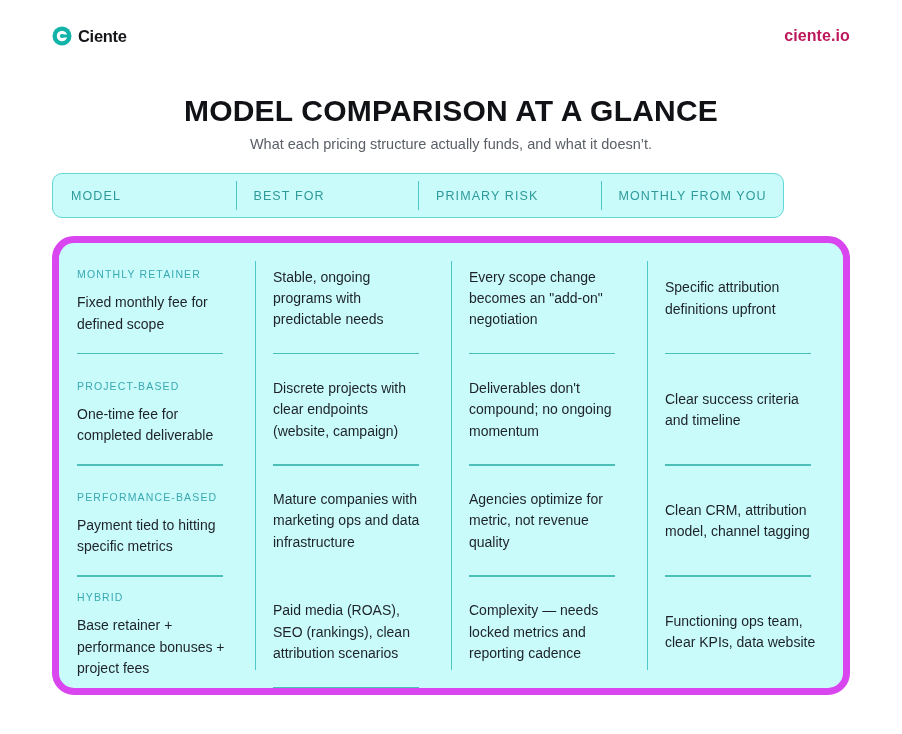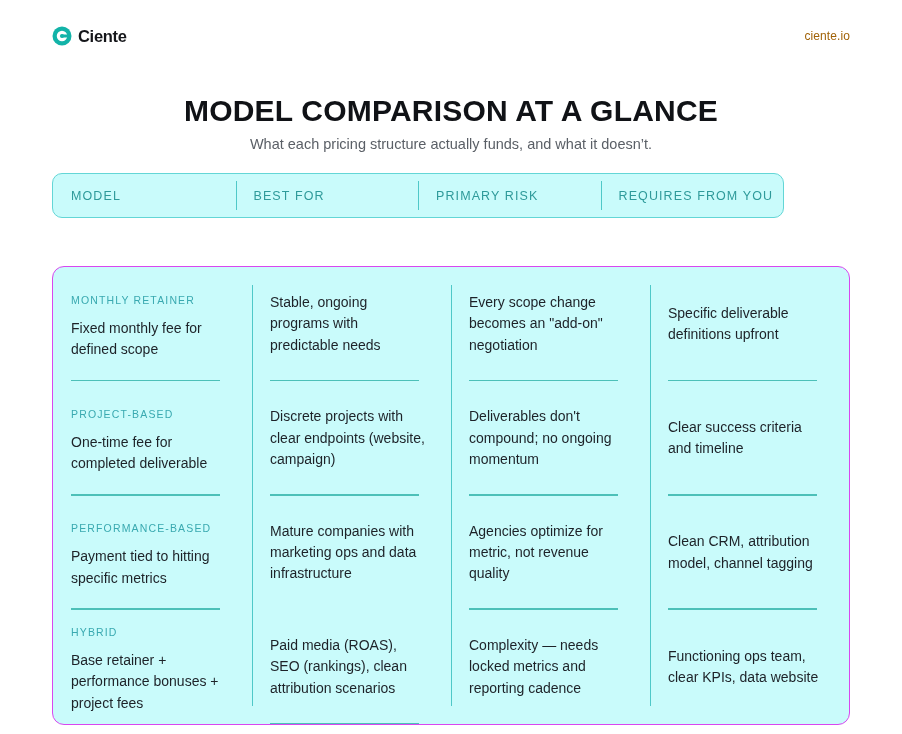--- a/index.html
+++ b/index.html
@@ -45,23 +45,24 @@
     display: block;
     flex: none;
   }
   .brand-name {
     font-size: 16.5px;
     font-weight: 700;
     letter-spacing: -0.3px;
     color: #15161a;
   }
   .site-url {
-    font-size: 12px;
-    color: #a16207;
+    font-size: 16px;
+    color: #be185d;
     letter-spacing: 0.1px;
+    font-weight: bold;
   }
 
   
   .title {
     position: absolute;
     top: 82px;
     left: 0;
     right: 0;
     text-align: center;
     font-size: 30px;
@@ -119,26 +120,25 @@
   }
 
   
   .table-body {
     position: absolute;
     top: 236px;
     left: 52px;
     width: 798px;
     height: 459px;
     background: #c9fbfb;
-    border: 1px solid #d946ef;
-    border-radius: 12px;
+    border: 7px solid #d946ef;
+    border-radius: 22px;
     display: flex;
     padding: 0;
     overflow: hidden;
-    margin-top: 30px;
   }
   .col {
     flex: 1 1 0;
     position: relative;
     padding: 0 18px 0 18px;
     display: flex;
     flex-direction: column;
   }
   .col + .col::before {
     content: "";
@@ -209,21 +209,21 @@
     <div class="head-cell">
       <span class="head-label">MODEL</span>
     </div>
     <div class="head-cell">
       <span class="head-label">BEST FOR</span>
     </div>
     <div class="head-cell">
       <span class="head-label">PRIMARY RISK</span>
     </div>
     <div class="head-cell">
-      <span class="head-label">REQUIRES FROM YOU</span>
+      <span class="head-label">MONTHLY FROM YOU</span>
     </div>
   </div>
 
   <div class="table-body">
 
     <div class="col col-model">
       <div class="cell has-rule">
         <div class="cat">MONTHLY RETAINER</div>
         <div class="cell-text">Fixed monthly fee for defined scope</div>
       </div>
@@ -266,21 +266,21 @@
       <div class="cell has-rule">
         <div class="cell-text">Agencies optimize for metric, not revenue quality</div>
       </div>
       <div class="cell">
         <div class="cell-text">Complexity — needs locked metrics and reporting cadence</div>
       </div>
     </div>
 
     <div class="col">
       <div class="cell has-rule">
-        <div class="cell-text">Specific deliverable definitions upfront</div>
+        <div class="cell-text">Specific attribution definitions upfront</div>
       </div>
       <div class="cell has-rule">
         <div class="cell-text">Clear success criteria and timeline</div>
       </div>
       <div class="cell has-rule">
         <div class="cell-text">Clean CRM, attribution model, channel tagging</div>
       </div>
       <div class="cell">
         <div class="cell-text">Functioning ops team, clear KPIs, data website</div>
       </div>

